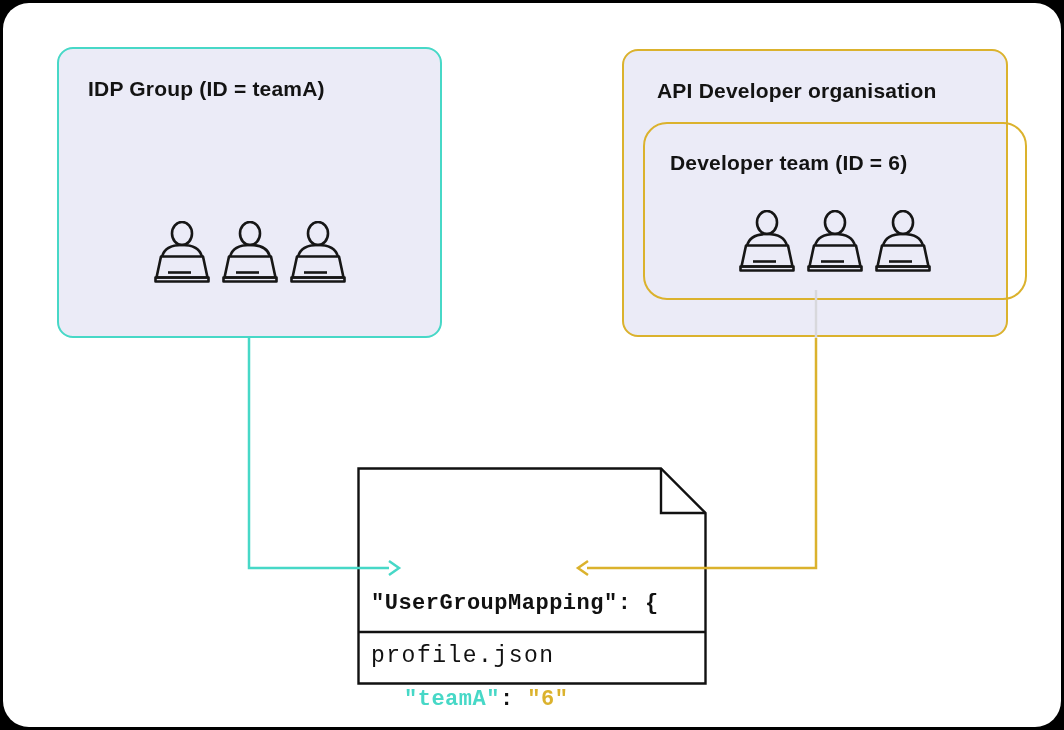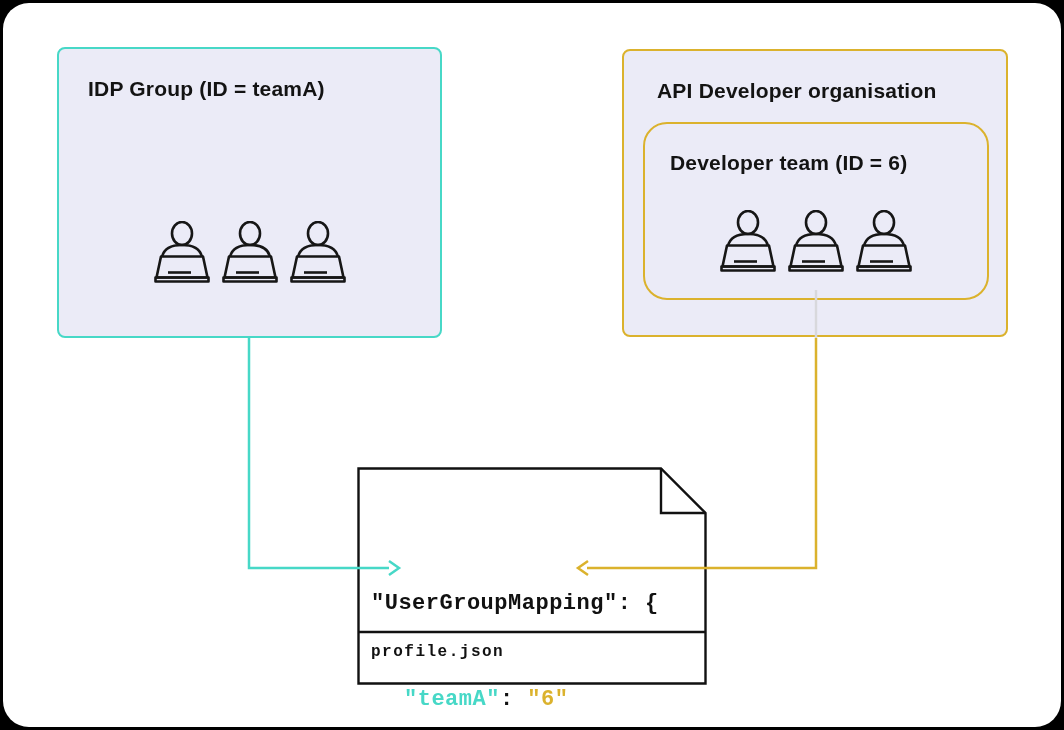--- a/index.html
+++ b/index.html
@@ -2,48 +2,48 @@
 <html style="--teal: #47D8C7; --gold: #DBB22D; --box_fill: #EBEBF7; --page_bg: #FFFFFF; --frame_bg: #000000; --title_text: #131313; --code_text: #111111; --icon_stroke: #161616; --muted_line: #D8D8DC;"><head>
 <meta charset="utf-8">
 <style>
   html,body{margin:0;padding:0;background:#000;}
   .frame{position:relative;width:1064px;height:730px;background:var(--frame_bg,#000);
          font-family:"Liberation Sans",sans-serif;overflow:hidden;}
   .page{position:absolute;left:3px;top:3px;width:1058px;height:724px;
         background:var(--page_bg,#fff);border-radius:26px;}
   .stage{position:absolute;left:-3px;top:-3px;width:1064px;height:730px;}
 
-  .box{position:absolute;border-radius:8px;box-sizing:border-box;}
+  .box{position:absolute;border-radius:16px;box-sizing:border-box;}
   .box-title{position:absolute;font-size:21px;font-weight:600;color:var(--title_text,#131313);
              letter-spacing:0.2px;white-space:nowrap;}
   .idp{left:57px;top:47px;width:385px;height:291px;
        background:var(--box_fill,#EBEBF7);border:2px solid var(--teal,#47D8C7);}
   .org{left:622px;top:49px;width:386px;height:288px;
        background:var(--box_fill,#EBEBF7);border:2px solid var(--gold,#DBB22D);}
-  .dev{left:19px;top:71px;width:346px;height:178px;border-radius:24px;
+  .dev{left:19px;top:71px;width:384px;height:178px;border-radius:24px;
        background:transparent;border:2px solid var(--gold,#DBB22D);}
 
   .icon-row{position:absolute;left:0;right:0;display:flex;justify-content:center;gap:12px;}
   .idp .icon-row{top:172px;}
   .dev .icon-row{top:86px;}
   .member{color:var(--icon_stroke,#161616);}
   .member path,.member ellipse{fill:none;stroke:currentColor;stroke-width:2.6;}
 
   .doc{position:absolute;left:357px;top:467px;width:350px;height:218px;}
   .doc-outline{position:absolute;left:0;top:0;}
   .doc-outline path{fill:none;stroke:#111;stroke-width:2.4;stroke-linejoin:miter;}
   .doc-outline .sheet{fill:#fff;}
   .code{position:absolute;left:14px;top:57px;font-family:"Liberation Mono","DejaVu Sans Mono",monospace;
         font-weight:bold;font-size:22px;line-height:32px;color:var(--code_text,#111);
         letter-spacing:0.5px;white-space:pre;}
   .code .indent{padding-left:33px;}
   .code .key{color:var(--teal,#47D8C7);}
   .code .val{color:var(--gold,#DBB22D);}
   .filename{position:absolute;left:14px;top:176px;font-family:"Liberation Mono","DejaVu Sans Mono",monospace;
-            font-weight:bold;font-size:16px;color:var(--code_text,#111);letter-spacing:1.5px;}
+            font-weight:normal;font-size:23px;color:var(--code_text,#111);letter-spacing:1.5px;}
 
   .connectors{position:absolute;left:0;top:0;pointer-events:none;}
   .connectors path{fill:none;stroke-width:2.5px;}
   .stroke-teal{stroke:var(--teal,#47D8C7);}
   .stroke-gold{stroke:var(--gold,#DBB22D);}
   .stroke-muted{stroke:var(--muted_line,#D8D8DC);}
 </style>
 </head>
 <body>
 

